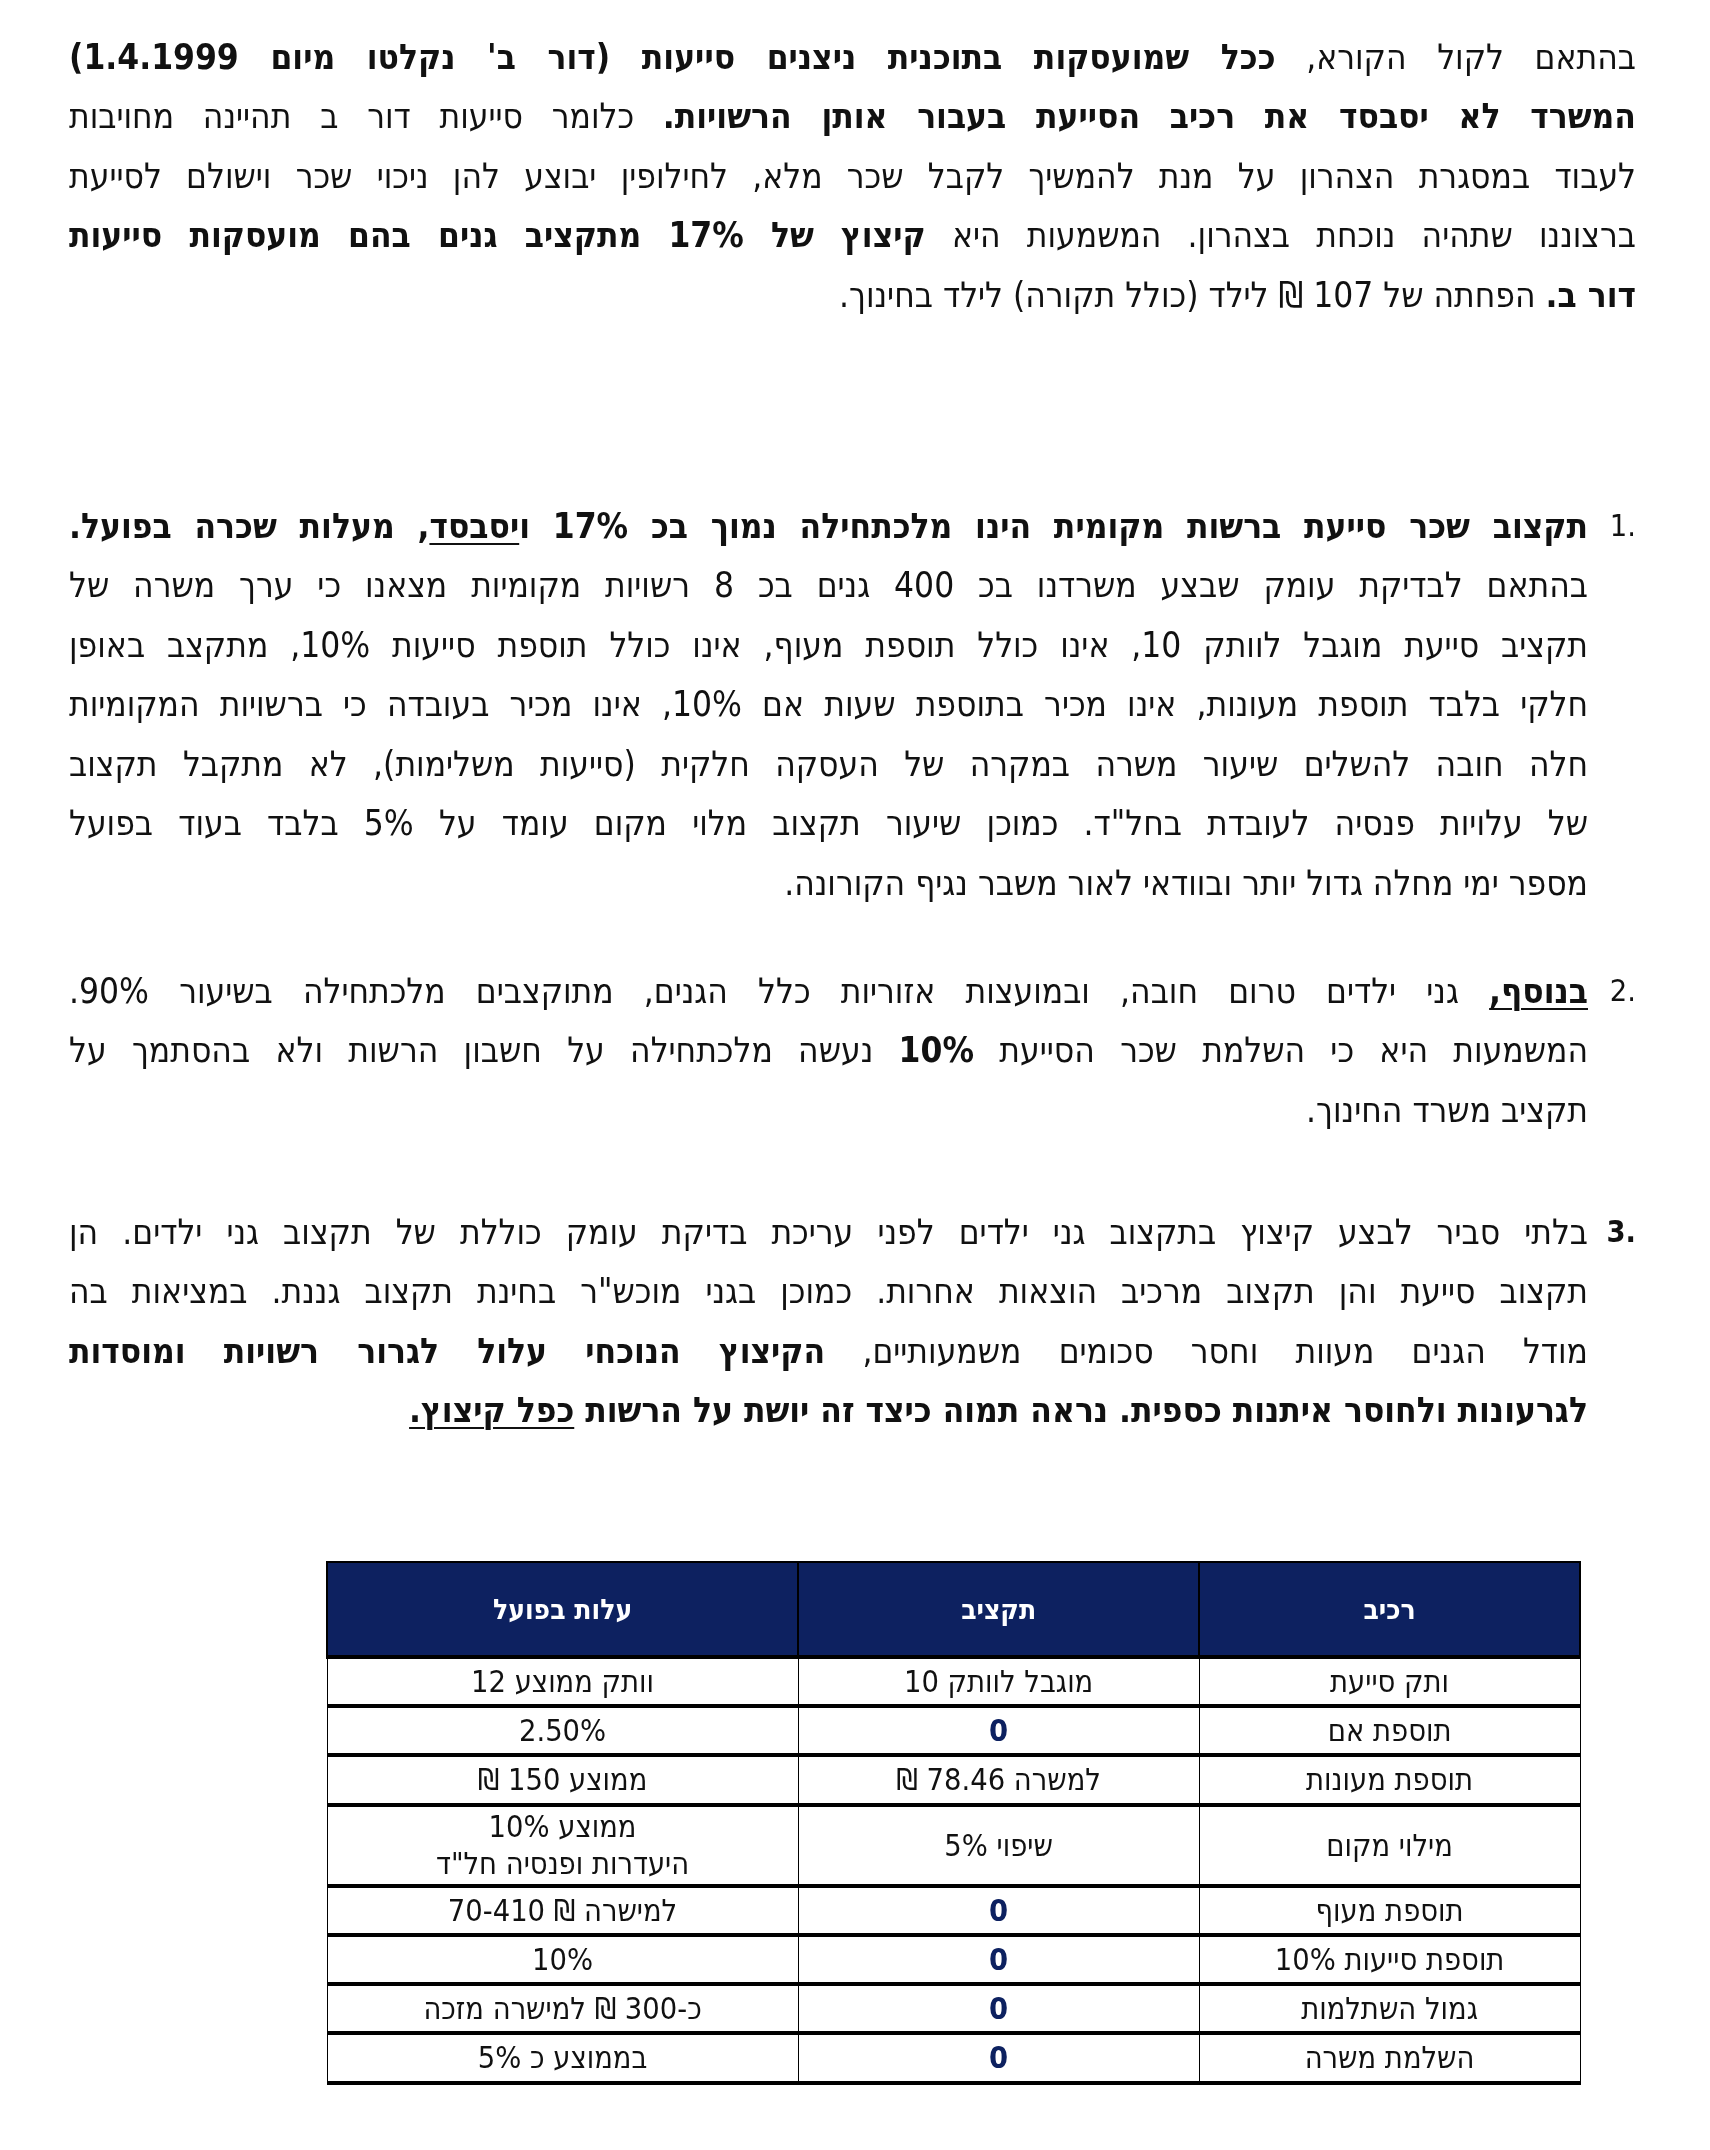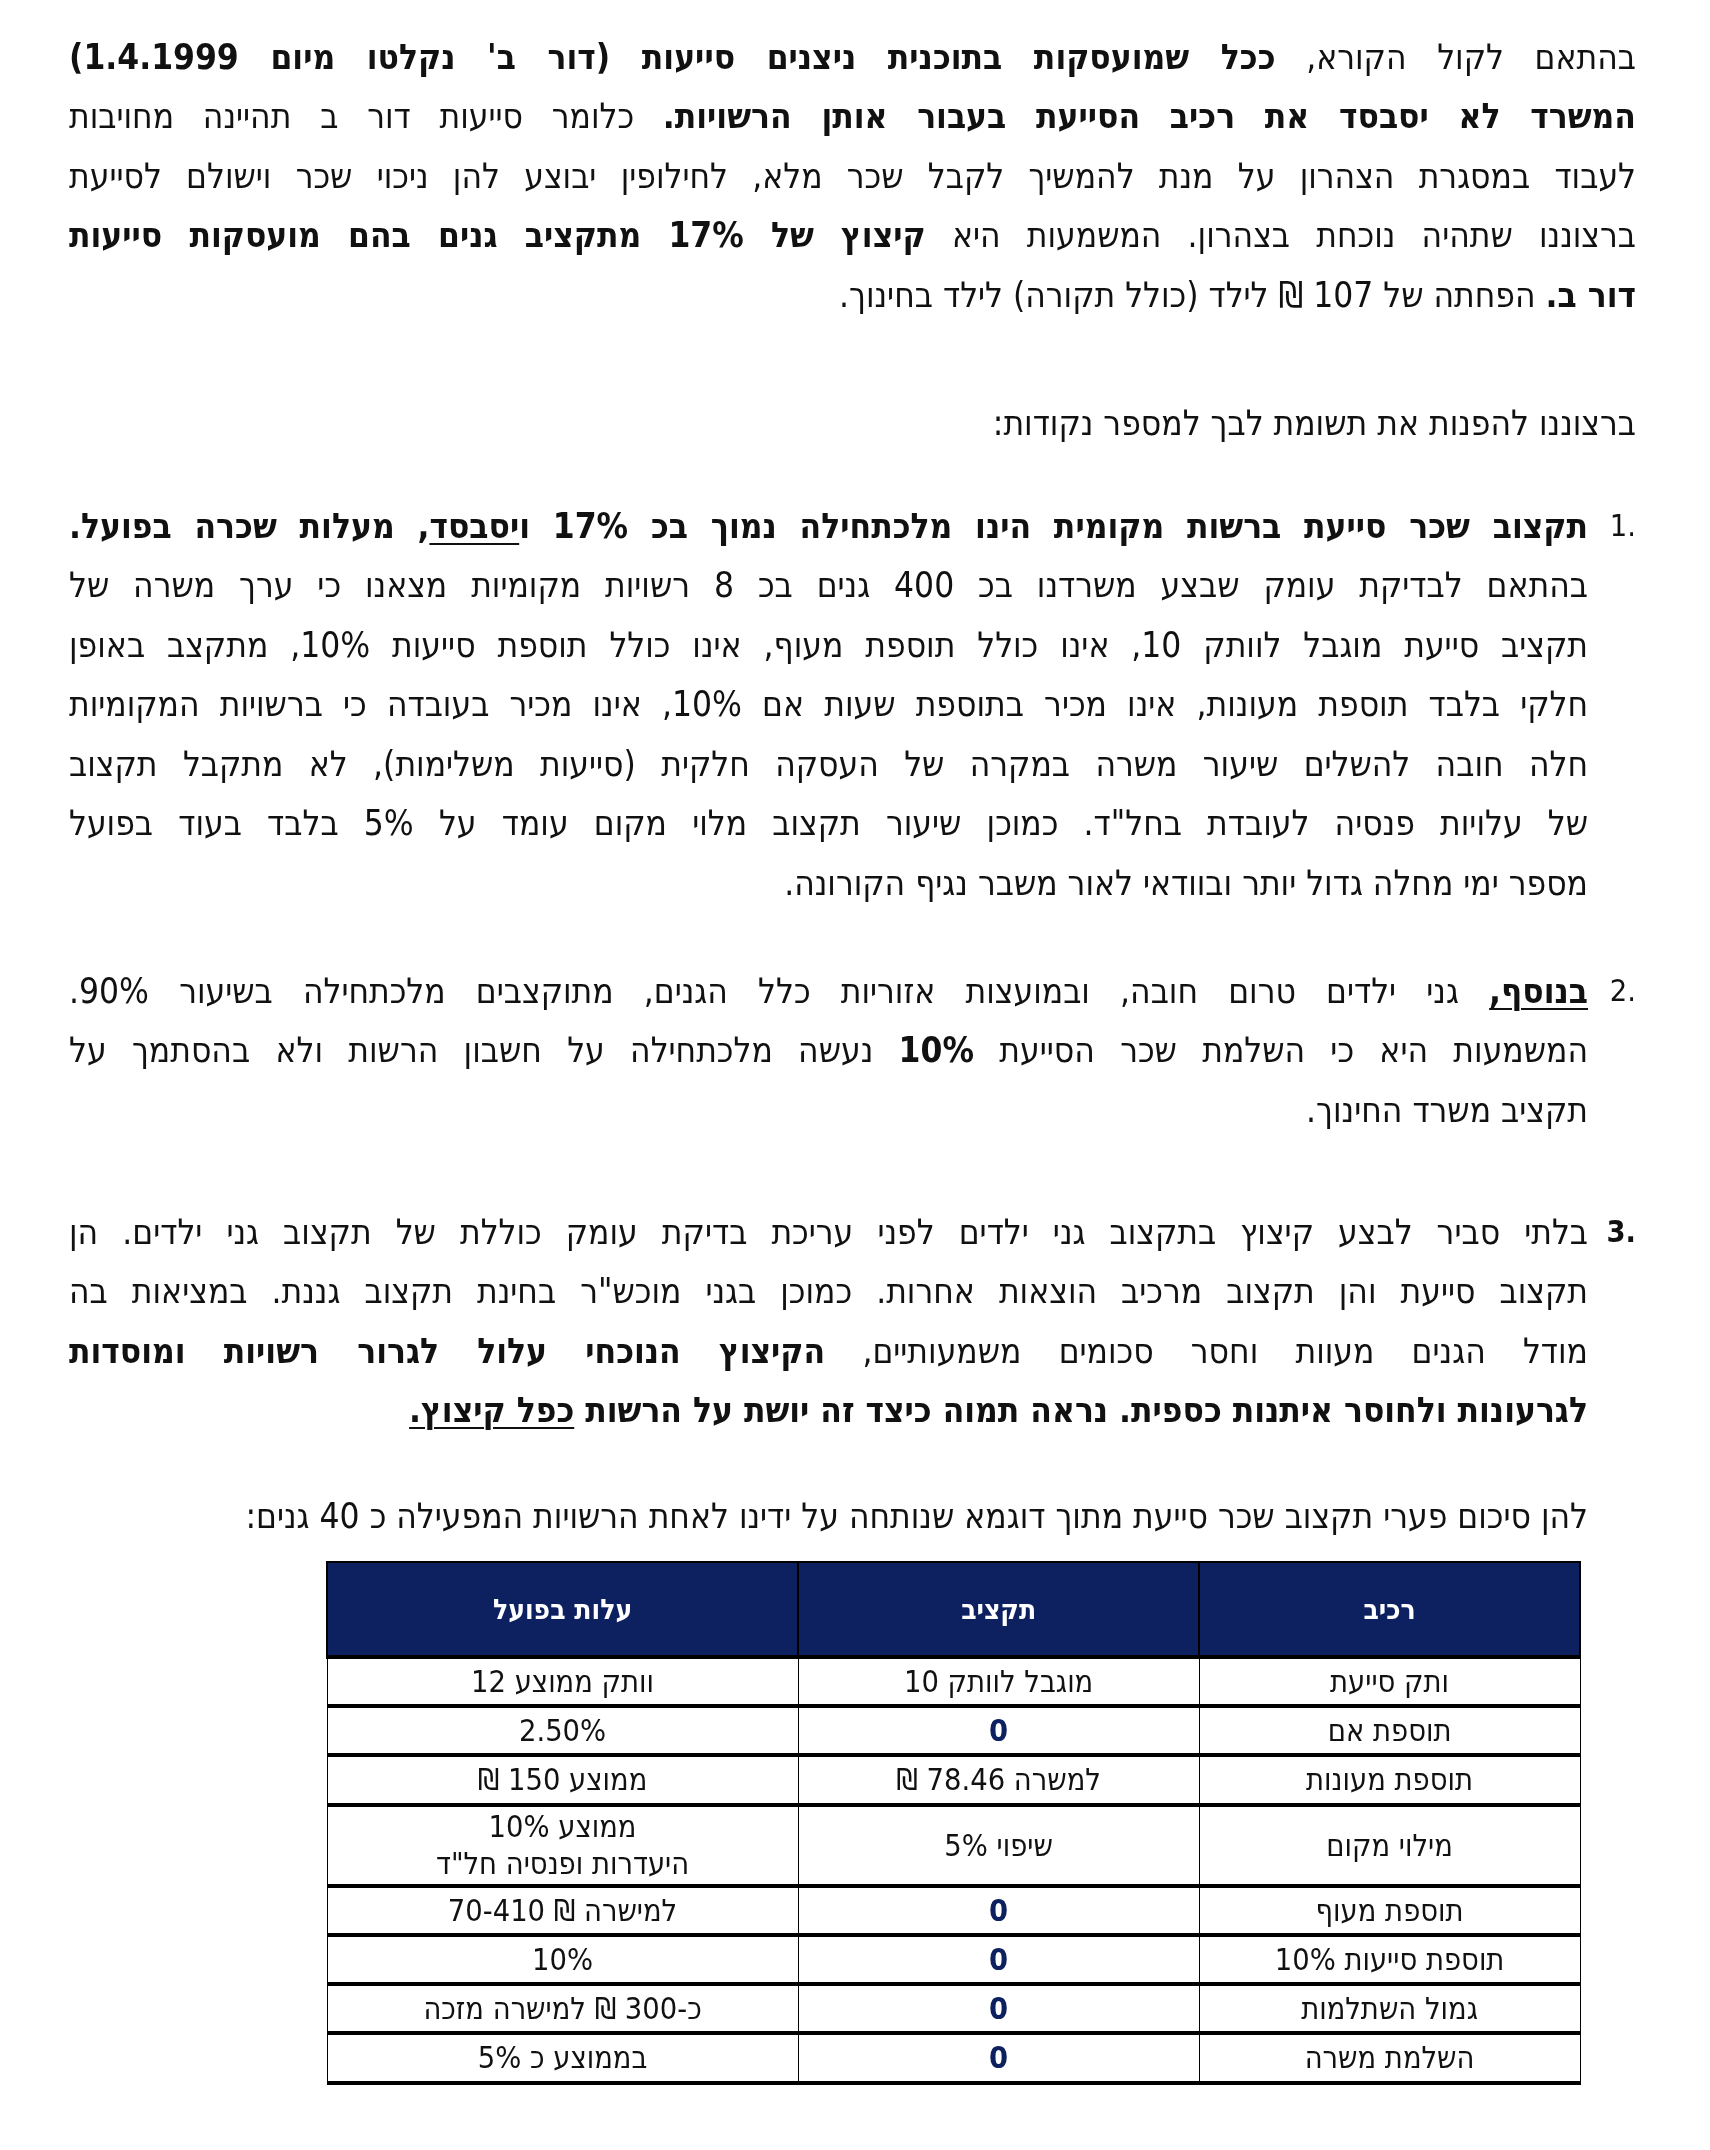--- a/index.html
+++ b/index.html
@@ -45,21 +45,20 @@
 <div class="page">
 
   <div class="para" style="right:74px; top:37px; width:1567px;" id="intro">
       <div class="line just" style="top: 0px; width: 100%;"><span>בהתאם לקול הקורא, </span><span style="font-weight: bold;">ככל שמועסקות בתוכנית ניצנים סייעות (דור ב' נקלטו מיום 1.4.1999)</span></div>
       <div class="line just" style="top: 59px; width: 100%;"><span style="font-weight: bold;">המשרד לא יסבסד את רכיב הסייעת בעבור אותן הרשויות.</span><span> כלומר סייעות דור ב  תהיינה מחויבות</span></div>
       <div class="line just" style="top: 119px; width: 100%;"><span>לעבוד במסגרת הצהרון על מנת להמשיך לקבל שכר מלא, לחילופין יבוצע להן ניכוי שכר וישולם לסייעת</span></div>
       <div class="line just" style="top: 178px; width: 100%;"><span>ברצוננו שתהיה נוכחת בצהרון. המשמעות היא </span><span style="font-weight: bold; margin-top: 42px;">קיצוץ של 17% מתקציב גנים בהם מועסקות סייעות</span></div>
       <div class="line" style="top: 238px; width: 100%;"><span style="font-weight: bold;">דור ב.</span><span>  הפחתה של 107 ₪ לילד (כולל תקורה) לילד בחינוך.</span></div>
     </div>
 
-  <div class="line" style="right:74px; top:403px;">ברצוננו להפנות את תשומת לבך למספר נקודות:</div>
 
   <div class="num" style="right:74px; top:506px;">.1</div>
   <div class="para" style="right:122px; top:506px; width:1519px;" id="p0">
       <div class="line just" style="top: 0px; width: 100%;"><span style="font-weight: bold;">תקצוב שכר סייעת ברשות מקומית הינו מלכתחילה נמוך בכ 17% ו</span><span style="font-weight: bold; text-decoration: underline 2.4px; text-underline-offset: 4.8px;">יסבסד</span><span style="font-weight: bold; margin-top: 40px;">, מעלות שכרה בפועל.</span></div>
       <div class="line just" style="top: 59px; width: 100%;"><span>בהתאם לבדיקת עומק שבצע משרדנו בכ 400 גנים בכ 8 רשויות מקומיות מצאנו כי ערך משרה של</span></div>
       <div class="line just" style="top: 119px; width: 100%;"><span>תקציב סייעת מוגבל לוותק 10, אינו כולל תוספת מעוף, אינו כולל תוספת סייעות 10%, מתקצב באופן</span></div>
       <div class="line just" style="top: 178px; width: 100%;"><span>חלקי בלבד תוספת מעונות, אינו מכיר בתוספת שעות אם 10%, אינו מכיר בעובדה כי ברשויות המקומיות</span></div>
       <div class="line just" style="top: 238px; width: 100%;"><span>חלה חובה להשלים שיעור משרה במקרה של העסקה חלקית (סייעות משלימות), לא מתקבל תקצוב</span></div>
       <div class="line just" style="top: 297px; width: 100%;"><span>של עלויות פנסיה לעובדת בחל"ד. כמוכן שיעור תקצוב מלוי מקום עומד על 5% בלבד בעוד בפועל</span></div>
       <div class="line" style="top: 357px; width: 100%;"><span>מספר ימי מחלה גדול יותר ובוודאי לאור משבר נגיף הקורונה.</span></div>
@@ -73,21 +72,20 @@
     </div>
 
   <div class="num b" style="right:74px; top:1212px;">.3</div>
   <div class="para" style="right:122px; top:1212px; width:1519px;" id="p2">
       <div class="line just" style="top: 0px; width: 100%;"><span>בלתי סביר לבצע קיצוץ בתקצוב גני ילדים לפני עריכת בדיקת עומק כוללת של תקצוב גני ילדים. הן</span></div>
       <div class="line just" style="top: 59px; width: 100%;"><span>תקצוב סייעת והן תקצוב מרכיב הוצאות אחרות. כמוכן בגני מוכש"ר בחינת תקצוב גננת. במציאות בה</span></div>
       <div class="line just" style="top: 119px; width: 100%;"><span>מודל הגנים מעוות וחסר סכומים משמעותיים, </span><span style="font-weight: bold;">הקיצוץ הנוכחי עלול לגרור רשויות ומוסדות</span></div>
       <div class="line" style="top: 178px; width: 100%;"><span style="font-weight: bold;">לגרעונות ולחוסר איתנות כספית. נראה תמוה כיצד זה יושת על הרשות </span><span style="font-weight: bold; text-decoration: underline 2.4px; text-underline-offset: 4.8px;">כפל קיצוץ.</span></div>
     </div>
 
-  <div class="line" style="right:122px; top:1496px;">להן סיכום פערי תקצוב שכר סייעת מתוך דוגמא שנותחה על ידינו לאחת הרשויות המפעילה כ 40 גנים:</div>
 
   <table class="tbl">
     <thead>
       <tr>
         <th class="col-comp">רכיב</th>
         <th class="col-budget">תקציב</th>
         <th class="col-actual">עלות בפועל</th>
       </tr>
     </thead>
     <tbody id="tbody">

